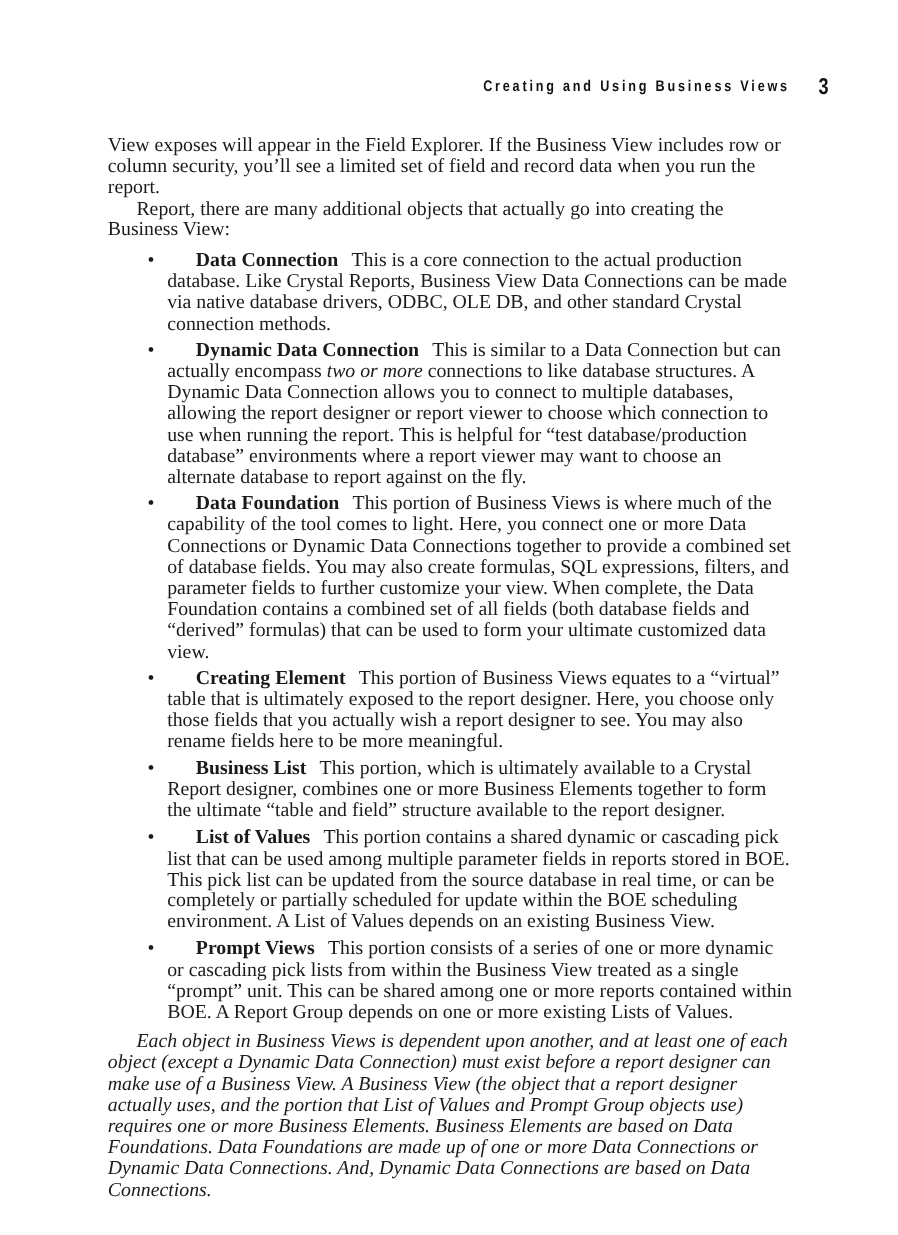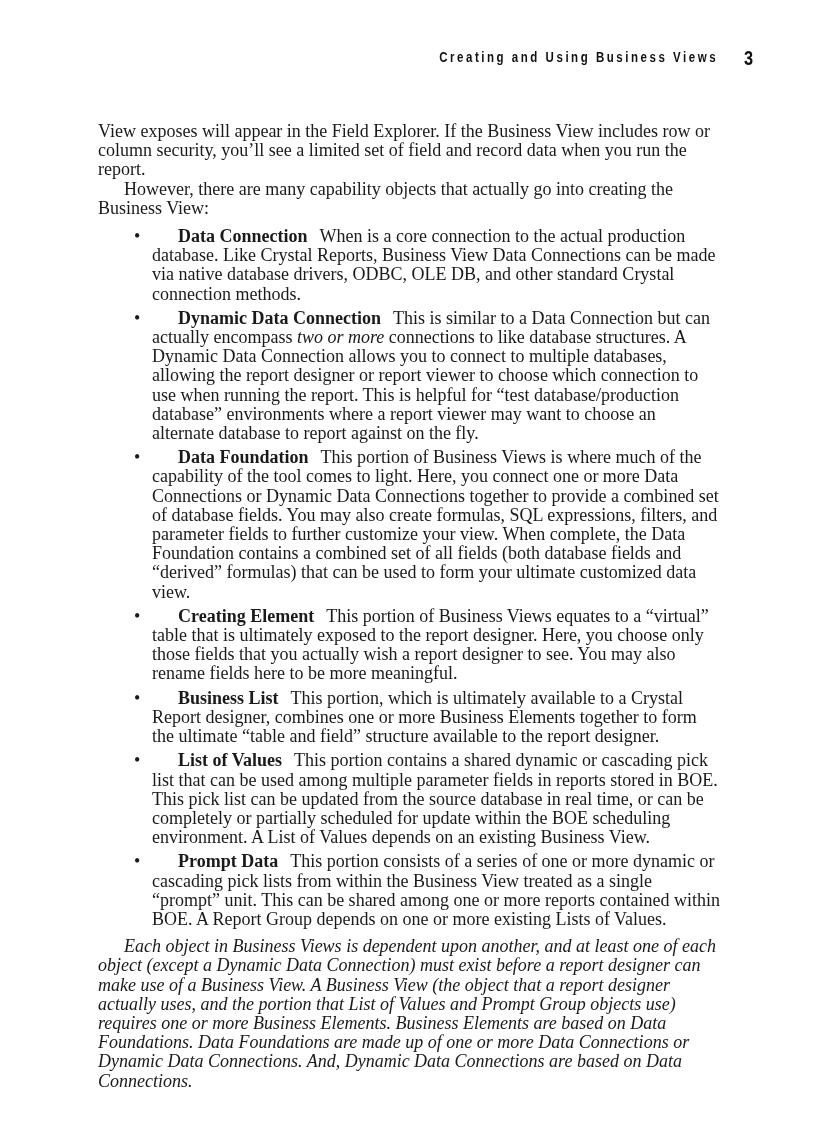--- a/index.html
+++ b/index.html
@@ -10,21 +10,21 @@
     body {
       width: 816px;
       height: 1123px;
       position: relative;
       overflow: hidden;
       color: #1a1a1a;
       font-family: "Liberation Serif", "DejaVu Serif", serif;
     }
     .running-header {
       position: absolute;
-      top: 46px;
+      top: 67px;
       left: 0;
       width: 816px;
       height: 24px;
     }
     .header-title {
       position: absolute;
       right: 98px;
       top: 3px;
       font-family: "Liberation Sans", "DejaVu Sans", sans-serif;
       font-weight: bold;
@@ -91,26 +91,26 @@
 </head>
 <body>
 
 <div class="running-header">
   <span class="header-title">Creating and Using Business Views</span>
   <span class="page-number">3</span>
 </div>
 
 <div class="content">
   <p>View exposes will appear in the Field Explorer. If the Business View includes row or column security, you’ll see a limited set of field and record data when you run the report.</p>
-  <p class="indent">However, there are many capability objects that actually go into creating the Business View:</p>
+  <p class="indent">Report, there are many additional objects that actually go into creating the Business View:</p>
 
   <ul class="bullets">
     <li>
       <span class="bullet">•</span>
-      <span class="term">Data Connection</span><span>When is a core connection to the actual production database. Like Crystal Reports, Business View Data Connections can be made via native database drivers, ODBC, OLE DB, and other standard Crystal connection methods.</span>
+      <span class="term">Data Connection</span><span>This is a core connection to the actual production database. Like Crystal Reports, Business View Data Connections can be made via native database drivers, ODBC, OLE DB, and other standard Crystal connection methods.</span>
     </li>
     <li>
       <span class="bullet">•</span>
       <span class="term">Dynamic Data Connection</span><span>This is similar to a Data Connection but can actually encompass </span><em>two or more</em><span> connections to like database structures. A Dynamic Data Connection allows you to connect to multiple databases, allowing the report designer or report viewer to choose which connection to use when running the report. This is helpful for “test database/production database” environments where a report viewer may want to choose an alternate database to report against on the fly.</span>
     </li>
     <li>
       <span class="bullet">•</span>
       <span class="term">Data Foundation</span><span>This portion of Business Views is where much of the capability of the tool comes to light. Here, you connect one or more Data Connections or Dynamic Data Connections together to provide a combined set of database fields. You may also create formulas, SQL expressions, filters, and parameter fields to further customize your view. When complete, the Data Foundation contains a combined set of all fields (both database fields and “derived” formulas) that can be used to form your ultimate customized data view.</span>
     </li>
     <li>
@@ -120,18 +120,18 @@
     <li>
       <span class="bullet">•</span>
       <span class="term">Business List</span><span>This portion, which is ultimately available to a Crystal Report designer, combines one or more Business Elements together to form the ultimate “table and field” structure available to the report designer.</span>
     </li>
     <li>
       <span class="bullet">•</span>
       <span class="term">List of Values</span><span>This portion contains a shared dynamic or cascading pick list that can be used among multiple parameter fields in reports stored in BOE. This pick list can be updated from the source database in real time, or can be completely or partially scheduled for update within the BOE scheduling environment. A List of Values depends on an existing Business View.</span>
     </li>
     <li>
       <span class="bullet">•</span>
-      <span class="term">Prompt Data</span><span>This portion consists of a series of one or more dynamic or cascading pick lists from within the Business View treated as a single “prompt” unit. This can be shared among one or more reports contained within BOE. A Report Group depends on one or more existing Lists of Values.</span>
+      <span class="term">Prompt Views</span><span>This portion consists of a series of one or more dynamic or cascading pick lists from within the Business View treated as a single “prompt” unit. This can be shared among one or more reports contained within BOE. A Report Group depends on one or more existing Lists of Values.</span>
     </li>
   </ul>
 
   <p class="indent closing">Each object in Business Views is dependent upon another, and at least one of each object (except a Dynamic Data Connection) must exist before a report designer can make use of a Business View. A Business View (the object that a report designer actually uses, and the portion that List of Values and Prompt Group objects use) requires one or more Business Elements. Business Elements are based on Data Foundations. Data Foundations are made up of one or more Data Connections or Dynamic Data Connections. And, Dynamic Data Connections are based on Data Connections.</p>
 </div>
 
 </body></html>

